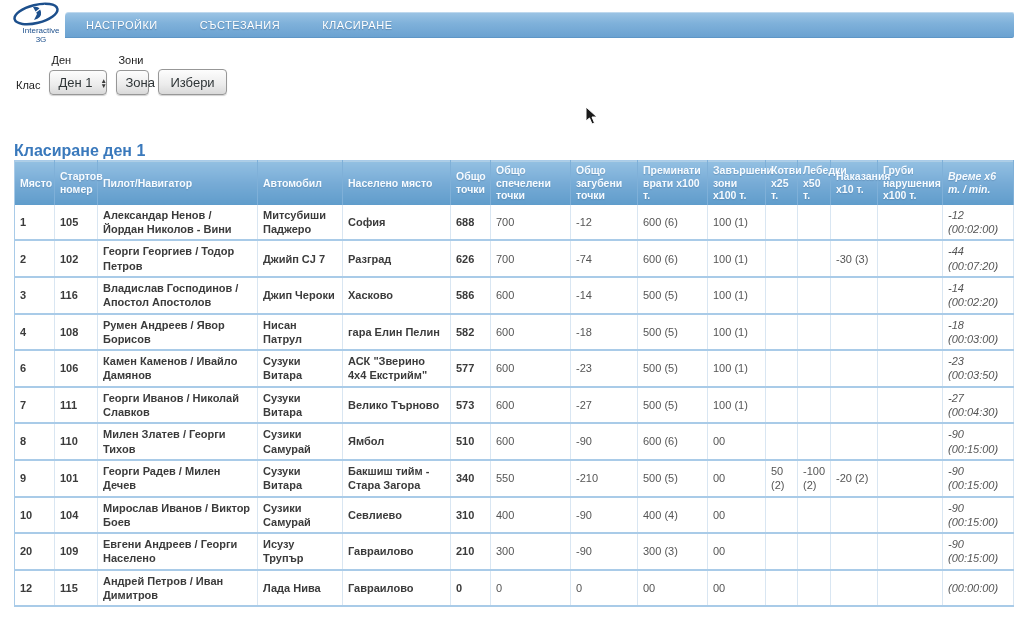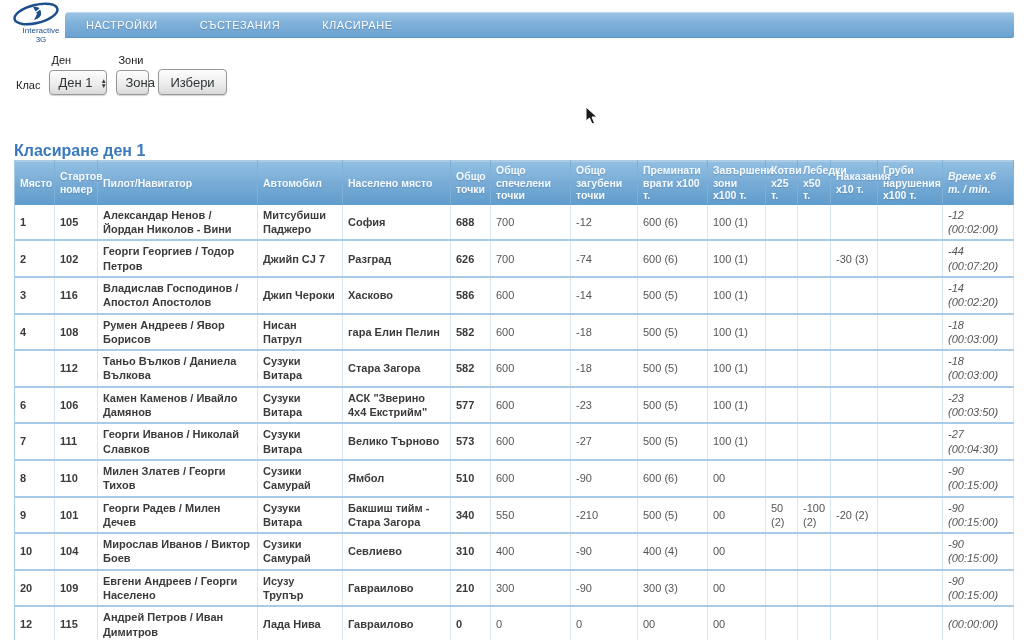--- a/index.html
+++ b/index.html
@@ -229,38 +229,20 @@
         <td class="c8">500 (5)</td>
         <td class="c9">100 (1)</td>
         <td class="c10"></td>
         <td class="c11"></td>
         <td class="c12"></td>
         <td class="c13"></td>
         <td class="c14">-18
 (00:03:00)</td>
       </tr>
       <tr>
-        <td class="c0 b"></td>
-        <td class="c1 b">112</td>
-        <td class="c2 b">Таньо Вълков / Даниела Вълкова</td>
-        <td class="c3 b">Сузуки Витара</td>
-        <td class="c4 b">Стара Загора</td>
-        <td class="c5 b">582</td>
-        <td class="c6">600</td>
-        <td class="c7">-18</td>
-        <td class="c8">500 (5)</td>
-        <td class="c9">100 (1)</td>
-        <td class="c10"></td>
-        <td class="c11"></td>
-        <td class="c12"></td>
-        <td class="c13"></td>
-        <td class="c14">-18
-(00:03:00)</td>
-      </tr>
-      <tr>
         <td class="c0 b">6</td>
         <td class="c1 b">106</td>
         <td class="c2 b">Камен Каменов / Ивайло Дамянов</td>
         <td class="c3 b">Сузуки Витара</td>
         <td class="c4 b">АСК "Зверино 4x4 Екстрийм"</td>
         <td class="c5 b">577</td>
         <td class="c6">600</td>
         <td class="c7">-23</td>
         <td class="c8">500 (5)</td>
         <td class="c9">100 (1)</td>

